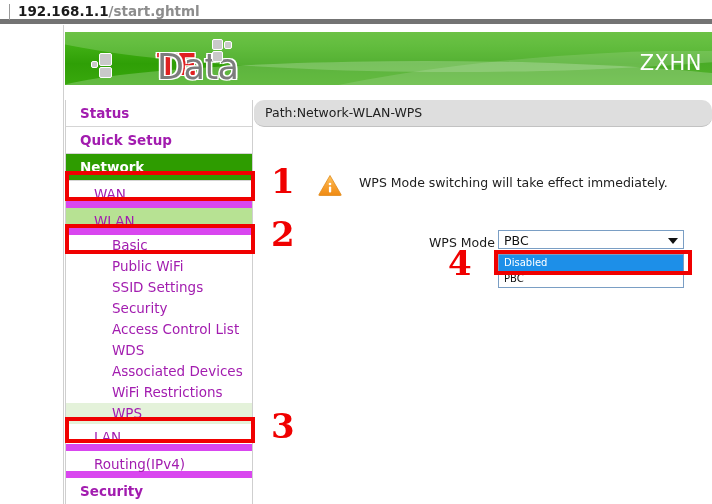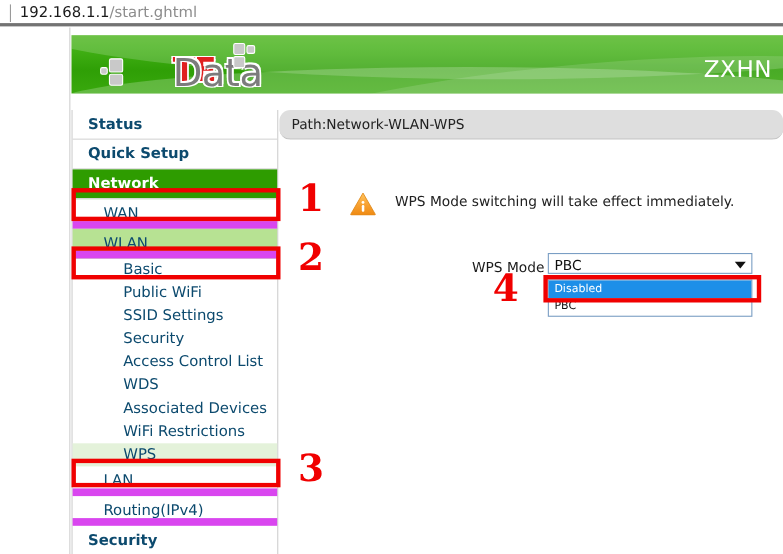--- a/index.html
+++ b/index.html
@@ -15,22 +15,23 @@
     position: relative;
   }
 
   
   #urlbar {
     position: absolute;
     left: 0; top: 0;
     width: 712px;
     height: 24px;
     background: #ffffff;
-    border-bottom: 3px solid #737373;
-    box-sizing: border-box;
+    border-bottom: 5px solid #737373;
+    box-sizing: border-box;
+    font-weight: bold;
   }
   #urlbar .caret {
     position: absolute;
     left: 9px; top: 4px;
     width: 1px; height: 16px;
     background: #9a9a9a;
   }
   #urlbar .urltext {
     position: absolute;
     left: 18px; top: 3px;
@@ -145,21 +146,21 @@
     background: #ffffff;
     border-left: 1px solid #cfcfcf;
     border-right: 1px solid #cfcfcf;
     box-sizing: border-box;
   }
   .nav-item {
     position: relative;
     height: 27px;
     line-height: 27px;
     font-size: 13.5px;
-    color: #0c4a6e;
+    color: #a21caf;
     white-space: nowrap;
     box-sizing: border-box;
   }
   .nav-top {
     font-weight: bold;
     padding-left: 14px;
     border-bottom: 1px solid #d5d5d5;
   }
   .nav-lvl2 {
     padding-left: 28px;

